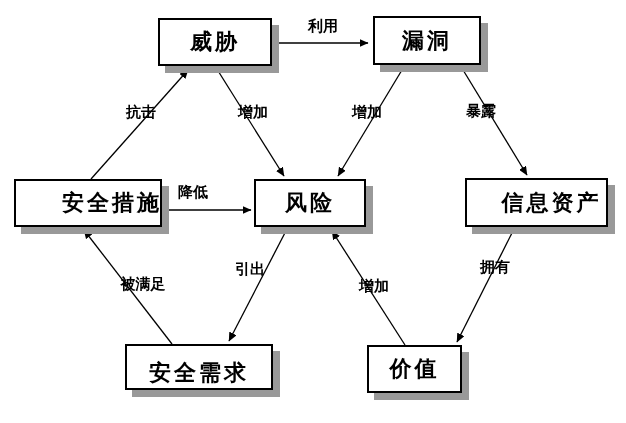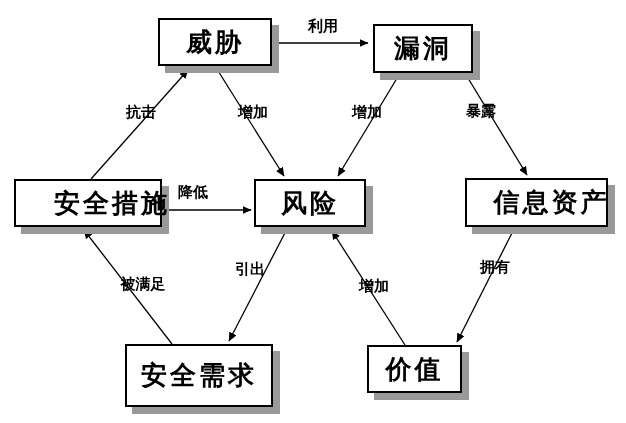--- a/index.html
+++ b/index.html
@@ -23,21 +23,21 @@
   }
   .node {
     position: absolute;
     box-sizing: border-box;
     background: var(--box-fill, #ffffff);
     border: 2px solid var(--box-border, #000000);
     box-shadow: 7px 7px 0 var(--box-shadow, #999999);
     display: flex;
     align-items: center;
     justify-content: center;
-    font-size: 26px;
+    font-size: 22px;
     font-weight: bold;
     letter-spacing: 3px;
     color: var(--text, #000000);
     white-space: nowrap;
   }
   .edge-label {
     font-size: 15px;
     font-weight: 600;
     fill: var(--text, #000000);
     text-anchor: middle;
@@ -75,32 +75,32 @@
         <text x="143" y="289" class="edge-label">被满足</text>
         <text x="250" y="274" class="edge-label">引出</text>
         <text x="374" y="291" class="edge-label">增加</text>
         <text x="495" y="272" class="edge-label">拥有</text>
       </g>
   </svg>
   <div id="nodes-layer">
       <div class="node" style="left: 158px; top: 18px; width: 114px; height: 48px;">
         <span>威胁</span>
       </div>
-      <div class="node" style="left: 373px; top: 24px; width: 100px; height: 49px;">
+      <div class="node" style="left: 373px; top: 16px; width: 108px; height: 49px;">
         <span>漏洞</span>
       </div>
       <div class="node" style="left: 14px; top: 179px; width: 148px; height: 48px; padding-left: 48px;">
         <span>安全措施</span>
       </div>
       <div class="node" style="left: 254px; top: 179px; width: 112px; height: 48px;">
         <span>风险</span>
       </div>
       <div class="node" style="left: 465px; top: 178px; width: 143px; height: 49px; padding-left: 30px;">
         <span>信息资产</span>
       </div>
-      <div class="node" style="left: 125px; top: 344px; width: 148px; height: 63px;">
+      <div class="node" style="left: 125px; top: 344px; width: 148px; height: 46px; align-items: flex-end;">
         <span>安全需求</span>
       </div>
       <div class="node" style="left: 367px; top: 345px; width: 95px; height: 48px;">
         <span>价值</span>
       </div>
     </div>
 </div>
 
 </body></html>

